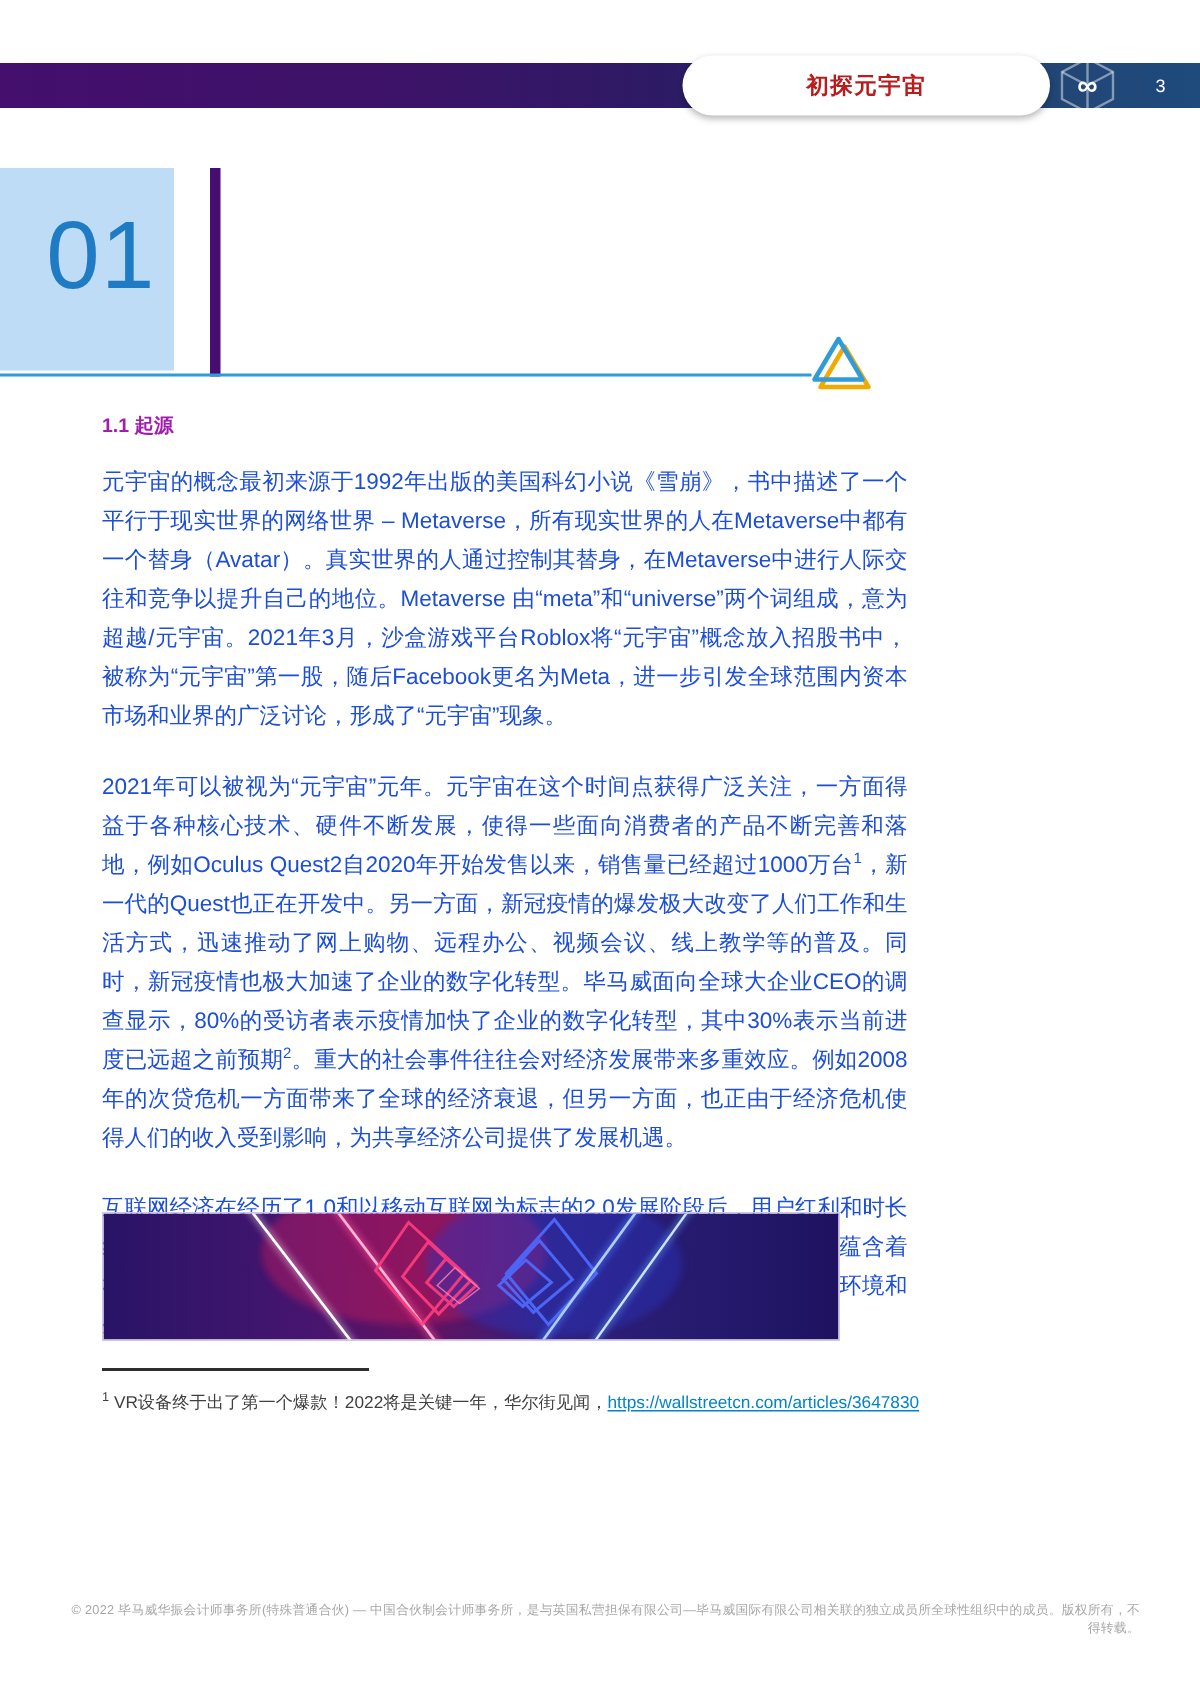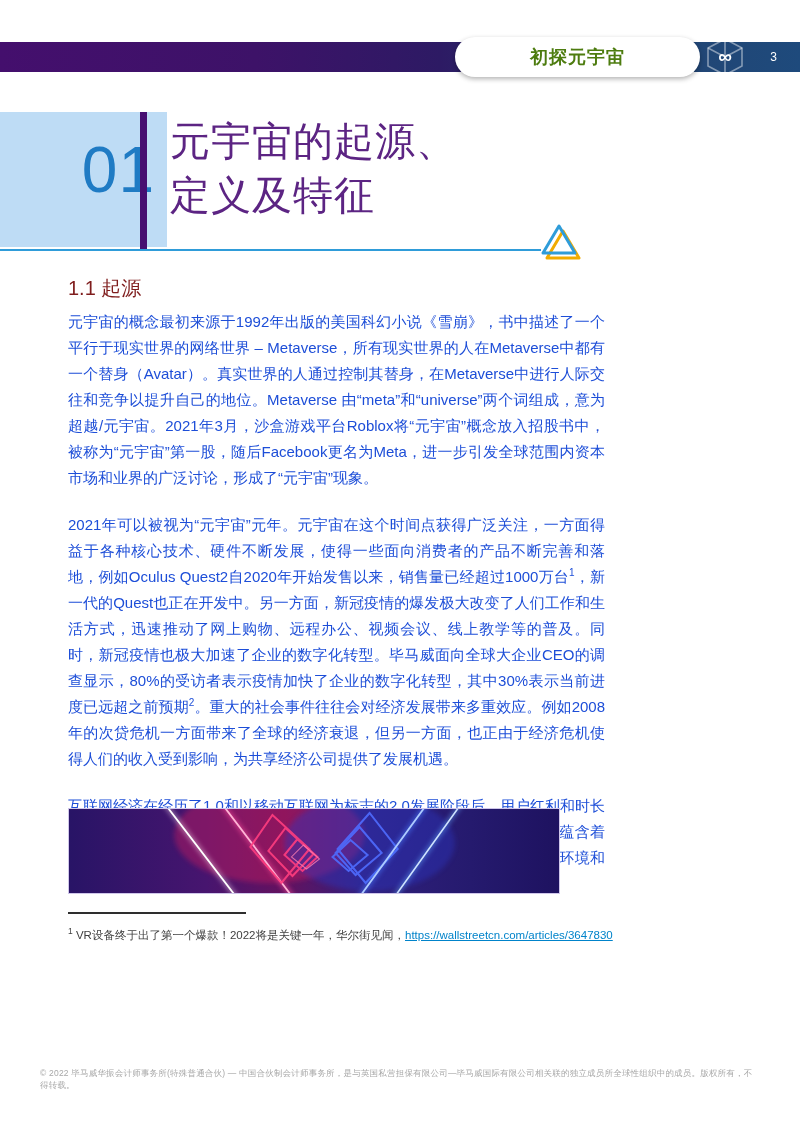--- a/index.html
+++ b/index.html
@@ -5,48 +5,48 @@
   html,body{margin:0;padding:0;}
   body{
     width:800px;height:1123px;position:relative;background:#ffffff;
     font-family:"Liberation Sans","DejaVu Sans",sans-serif;overflow:hidden;
   }
   
   .topbar{position:absolute;left:0;top:42px;width:800px;height:30px;
     background:linear-gradient(90deg,#440f6d 0%,#3d1268 32%,#2d1a64 55%,#234472 80%,#1e4a7c 100%);}
   .tab-pill{position:absolute;left:455px;top:-5px;width:245px;height:40px;background:#ffffff;
     border-radius:21px;box-shadow:0 2px 5px rgba(0,0,0,.3);display:flex;align-items:center;justify-content:center;}
-  .tab-pill span{color:#4d7c0f;font-weight:bold;font-size:18px;letter-spacing:1px;}
+  .tab-pill span{color:#b91c1c;font-weight:bold;font-size:15px;letter-spacing:1px;}
   .logo-wrap{position:absolute;left:701px;top:-6px;width:48px;height:42px;}
   .pageno{position:absolute;right:23px;top:0;height:30px;line-height:30px;color:#ffffff;font-size:12px;}
   
-  .num-box{position:absolute;left:0;top:112px;width:167px;height:135px;background:#bedcf5;}
+  .num-box{position:absolute;left:0;top:112px;width:116px;height:135px;background:#bedcf5;}
   .num-box span{display:block;text-align:right;padding:26px 12px 0 0;font-size:64px;line-height:1;
     color:#1f7bc4;font-weight:200;letter-spacing:1px;}
   .vbar{position:absolute;left:140px;top:112px;width:7px;height:139px;background:#470e71;}
   .chapter-title{position:absolute;left:170px;top:114px;margin:0;font-size:40px;line-height:54px;
     color:#5c2483;font-weight:500;letter-spacing:1px;}
   .rule{position:absolute;left:0;top:249px;width:541px;height:2px;background:#2f9cd9;}
   .tri{position:absolute;left:541px;top:223px;}
   
-  .section-heading{position:absolute;left:68px;top:275px;margin:0;font-size:20px;color:#7f1d1d;font-weight:normal;}
+  .section-heading{position:absolute;left:68px;top:275px;margin:0;font-size:13px;color:#a21caf;font-weight:bold;}
   .content{position:absolute;left:68px;top:309px;width:537px;}
   .content p{font-size:15px;line-height:26px;color:#1d4ed8;text-align:justify;margin:0 0 21px 0;}
   .content sup{font-size:10px;line-height:0;}
   
   .neon{position:absolute;left:68px;top:808px;width:490px;height:84px;border:1px solid #cfc6ea;}
   .neon svg{display:block;width:100%;height:100%;}
   
   .fnsep{position:absolute;left:68px;top:912px;width:178px;height:2px;background:#2e2e2e;}
   .footnotes{position:absolute;left:68px;top:919px;width:648px;font-size:11.5px;line-height:24px;color:#3f3f3f;}
   .footnotes p{margin:0;}
   .footnotes sup{font-size:8.5px;}
   .footnotes a{color:#0083ca;text-decoration:underline;word-break:break-all;}
   
-  .pagefooter{position:absolute;left:40px;right:40px;top:1068px;text-align:left;
+  .pagefooter{position:absolute;left:40px;right:40px;top:1068px;text-align:right;
     font-size:8.5px;color:#a8a8a8;letter-spacing:.2px;}
 </style>
 </head>
 <body>
 
 <div class="topbar">
   <div class="tab-pill">
     <span>初探元宇宙</span>
   </div>
   <div class="logo-wrap">
@@ -61,22 +61,21 @@
     </svg>
   </div>
   <span class="pageno">3</span>
 </div>
 
 <div class="num-box">
   <span>01</span>
 </div>
 <div class="vbar"></div>
 <h1 class="chapter-title">
-  <span>元宇宙的起源、</span><br>
-  <span>定义及特征</span>
+  <br>
 </h1>
 <div class="rule"></div>
 <div class="tri">
   <svg width="40" height="38" viewBox="0 0 40 38">
     <polygon points="22,8 38,35 6,35" fill="none" stroke="#f0ab00" stroke-width="3" stroke-linejoin="round"></polygon>
     <polygon points="18,3 34,30 2,30" fill="none" stroke="#2f9cd9" stroke-width="3" stroke-linejoin="round"></polygon>
   </svg>
 </div>
 
 <h2 class="section-heading">1.1 起源</h2>

